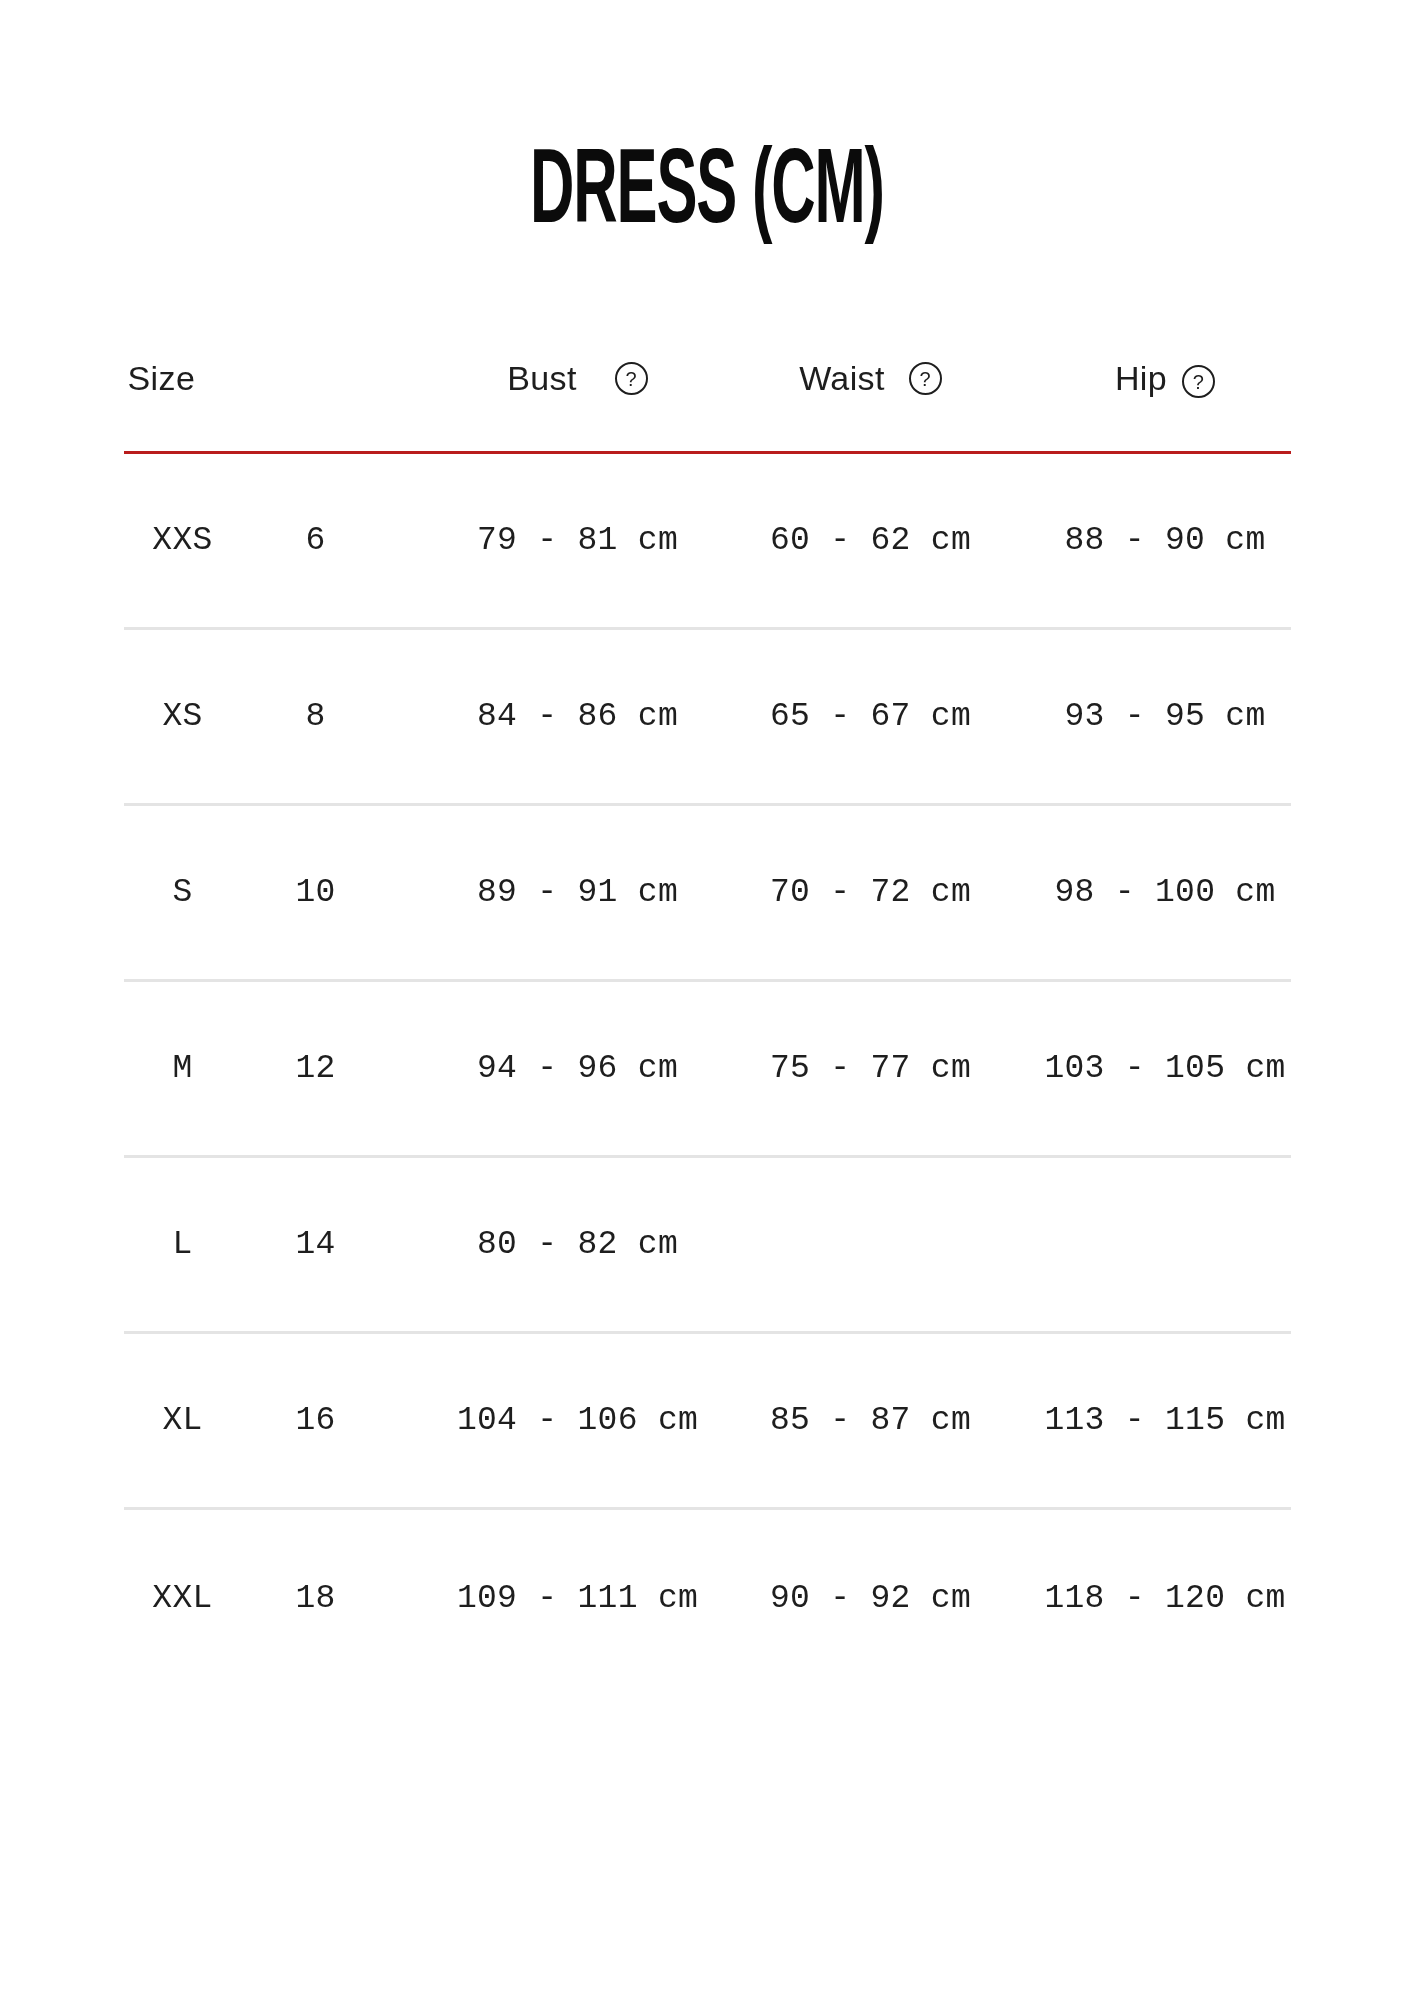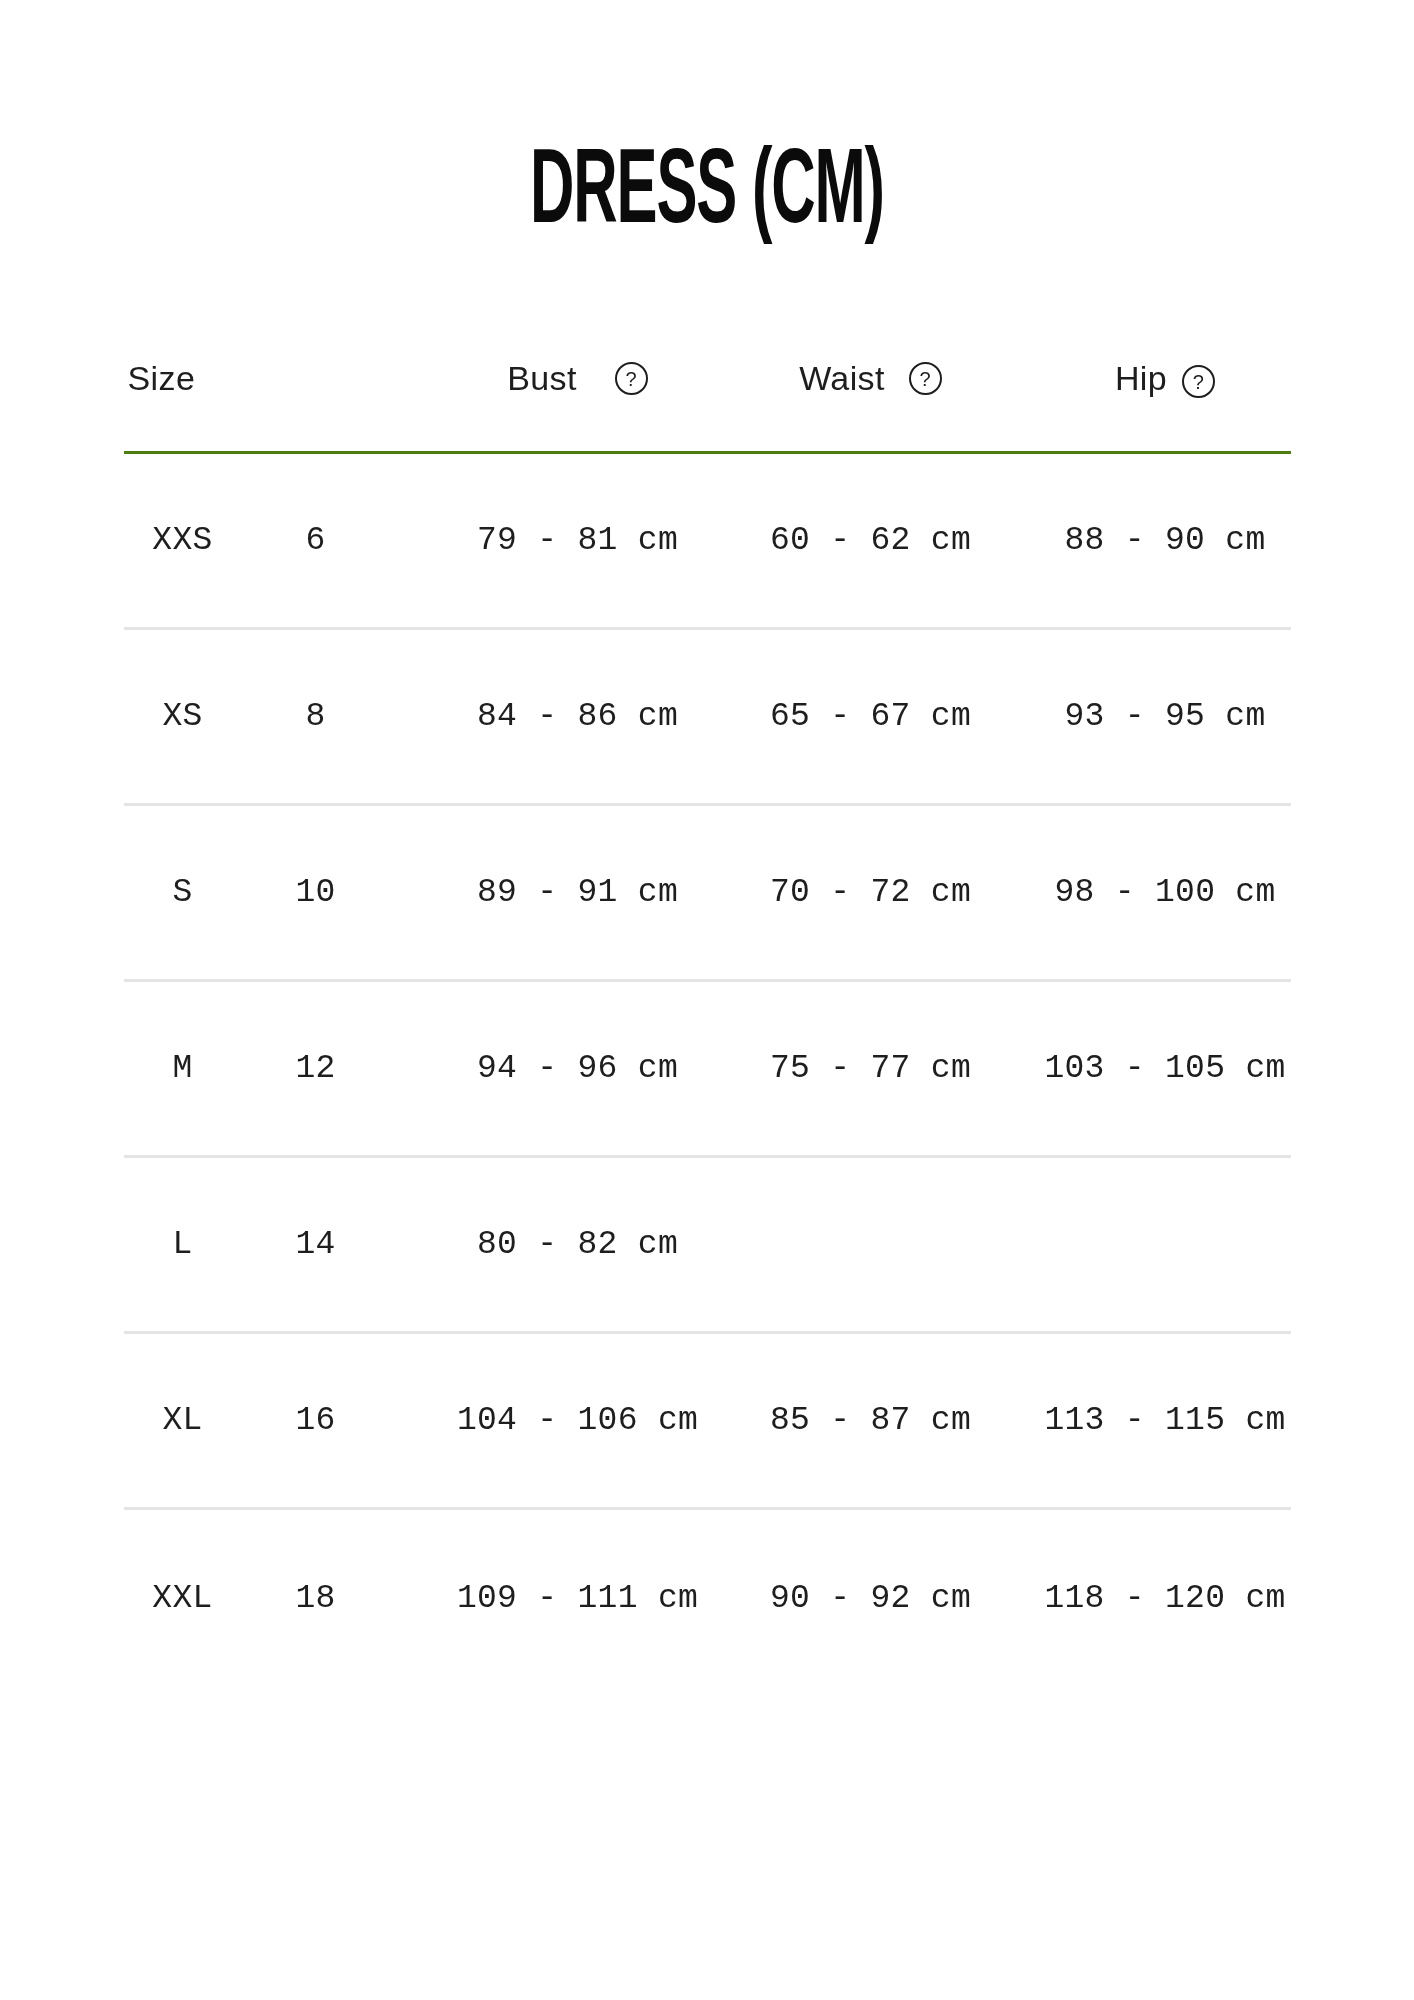--- a/index.html
+++ b/index.html
@@ -33,21 +33,21 @@
   }
   .grid-row {
     display: grid;
     grid-template-columns: 118px 148px 376px 210px 315px;
     align-items: center;
   }
   .header-row {
     box-sizing: border-box;
     height: 121px;
     padding-bottom: 27px;
-    border-bottom: 3px solid #4d7c0f;
+    border-bottom: 3px solid #b91c1c;
     font-size: 34px;
     letter-spacing: 0.4px;
   }
   .size-header {
     grid-column: 1 / span 2;
     justify-self: start;
     padding-left: 4px;
   }
   .col-label {
     display: flex;

